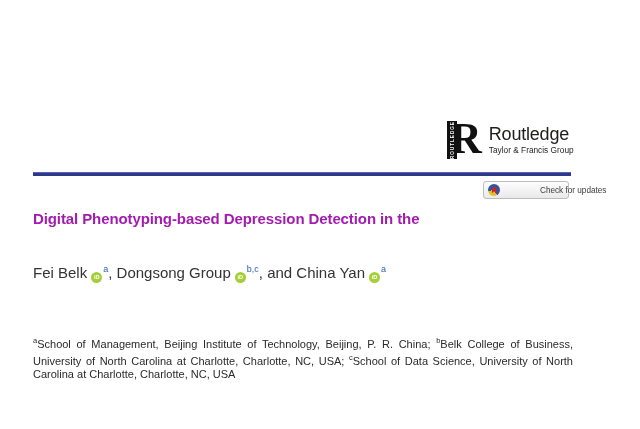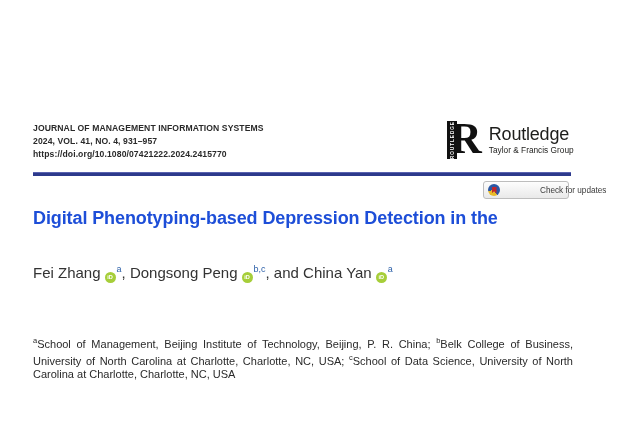--- a/index.html
+++ b/index.html
@@ -42,41 +42,36 @@
     position:relative;width:12px;height:12px;border-radius:50%;flex:0 0 12px;
     background:conic-gradient(from 150deg,#e8bb2a 0 110deg,#2a57a5 110deg 360deg);
   }
   .cm-icon::after{
     content:"";position:absolute;left:3.5px;top:2.5px;width:5px;height:7px;background:#c0272d;
     clip-path:polygon(0 0,100% 0,100% 100%,50% 68%,0 100%);
   }
   .cm-label{font-size:8.2px;color:#3a3a3a;white-space:nowrap;padding-left:36px;}
 
   
-  .title{position:absolute;left:33px;top:207px;width:552px;color:#1d4ed8;font-weight:700;font-size:18px;line-height:23.5px;letter-spacing:-.1px;}
+  .title{position:absolute;left:33px;top:207px;width:552px;color:#a21caf;font-weight:700;font-size:15px;line-height:23.5px;letter-spacing:-.1px;}
   .byline{position:absolute;left:33px;top:264px;font-size:15px;color:#333;white-space:nowrap;}
   .byline sup{font-size:9px;color:#2b5fa8;font-weight:400;}
   .orcid{
     display:inline-flex;align-items:center;justify-content:center;
     width:11px;height:11px;border-radius:50%;background:#a6ce39;color:#fff;
     font-size:5.6px;font-weight:700;vertical-align:-1px;margin:0 1px 0 4px;cursor:pointer;
   }
   .affils{position:absolute;left:33px;top:298px;width:540px;font-size:11px;line-height:13.4px;color:#2a2a2a;text-align:justify;margin-top:36px;}
   .affils sup{font-size:7.5px;}
 </style>
 </head>
 <body>
 
 <div class="canvas">
 
-  <div class="journal-block">
-    <div>JOURNAL OF MANAGEMENT INFORMATION SYSTEMS</div>
-    <div>2024, VOL. 41, NO. 4, 931–957</div>
-    <div class="doi">https://doi.org/10.1080/07421222.2024.2415770</div>
-  </div>
 
   <div class="logo">
     <div class="logo-mark">
       <span class="logo-bar">ROUTLEDGE</span>
       <span class="logo-r">R</span>
     </div>
     <div class="logo-text">
       <div class="logo-name">Routledge</div>
       <div class="logo-tagline">Taylor &amp; Francis Group</div>
     </div>
@@ -87,18 +82,18 @@
   <div class="crossmark">
     <span class="cm-icon"></span>
     <span class="cm-label">Check for updates</span>
   </div>
 
   <div class="title">
     <div>Digital Phenotyping-based Depression Detection in the</div>
   </div>
 
   <div class="byline">
-    <span>Fei Zhang</span><span class="orcid">iD</span><sup>a</sup><span>, </span><span>Dongsong Peng</span><span class="orcid">iD</span><sup>b,c</sup><span>, and </span><span>China Yan</span><span class="orcid">iD</span><sup>a</sup>
+    <span>Fei Belk</span><span class="orcid">iD</span><sup>a</sup><span>, </span><span>Dongsong Group</span><span class="orcid">iD</span><sup>b,c</sup><span>, and </span><span>China Yan</span><span class="orcid">iD</span><sup>a</sup>
   </div>
 
   <p class="affils"><sup>a</sup><span>School of Management, Beijing Institute of Technology, Beijing, P. R. China; </span><sup>b</sup><span>Belk College of Business, University of North Carolina at Charlotte, Charlotte, NC, USA; </span><sup>c</sup><span>School of Data Science, University of North Carolina at Charlotte, Charlotte, NC, USA</span></p>
 
 </div>
 
 </body></html>

